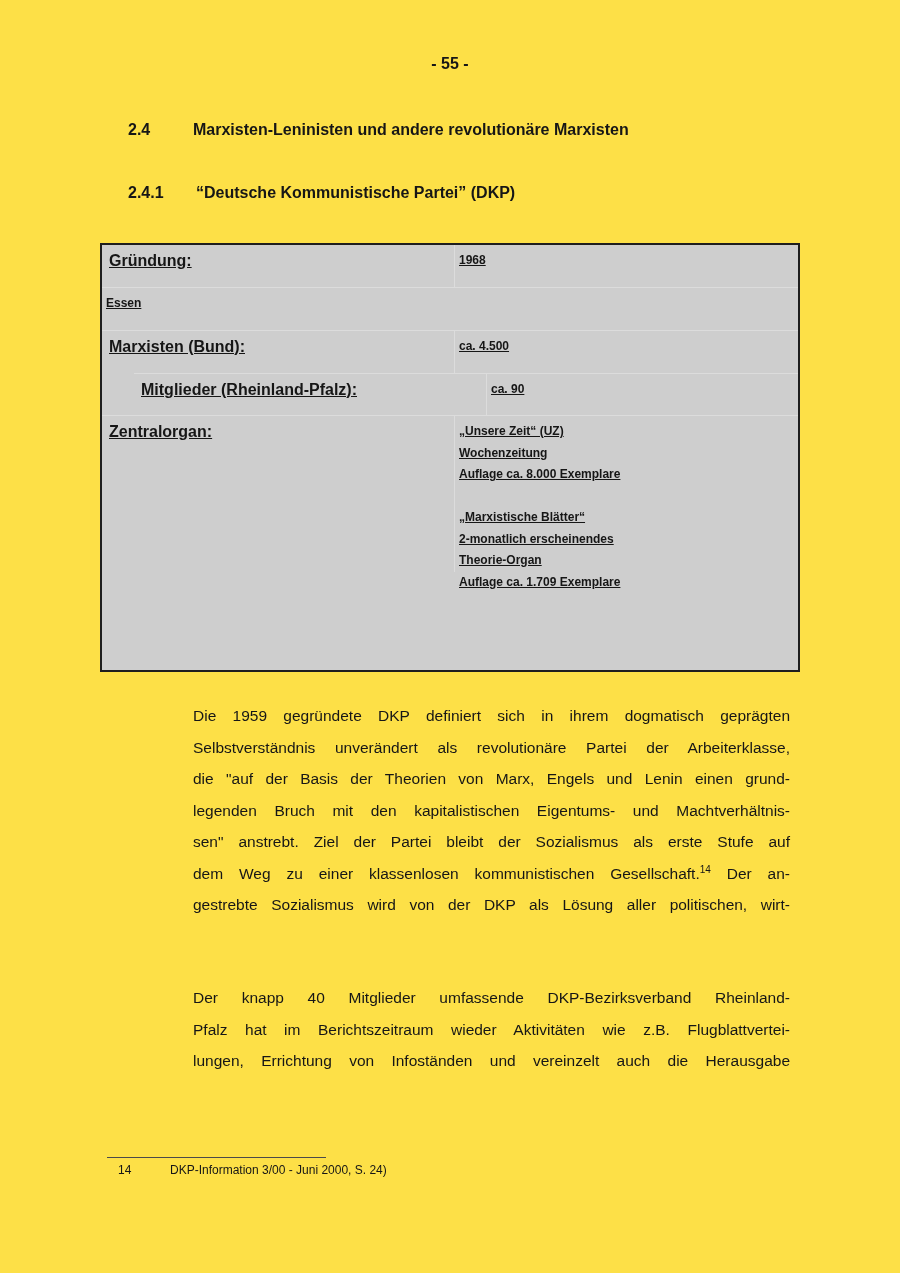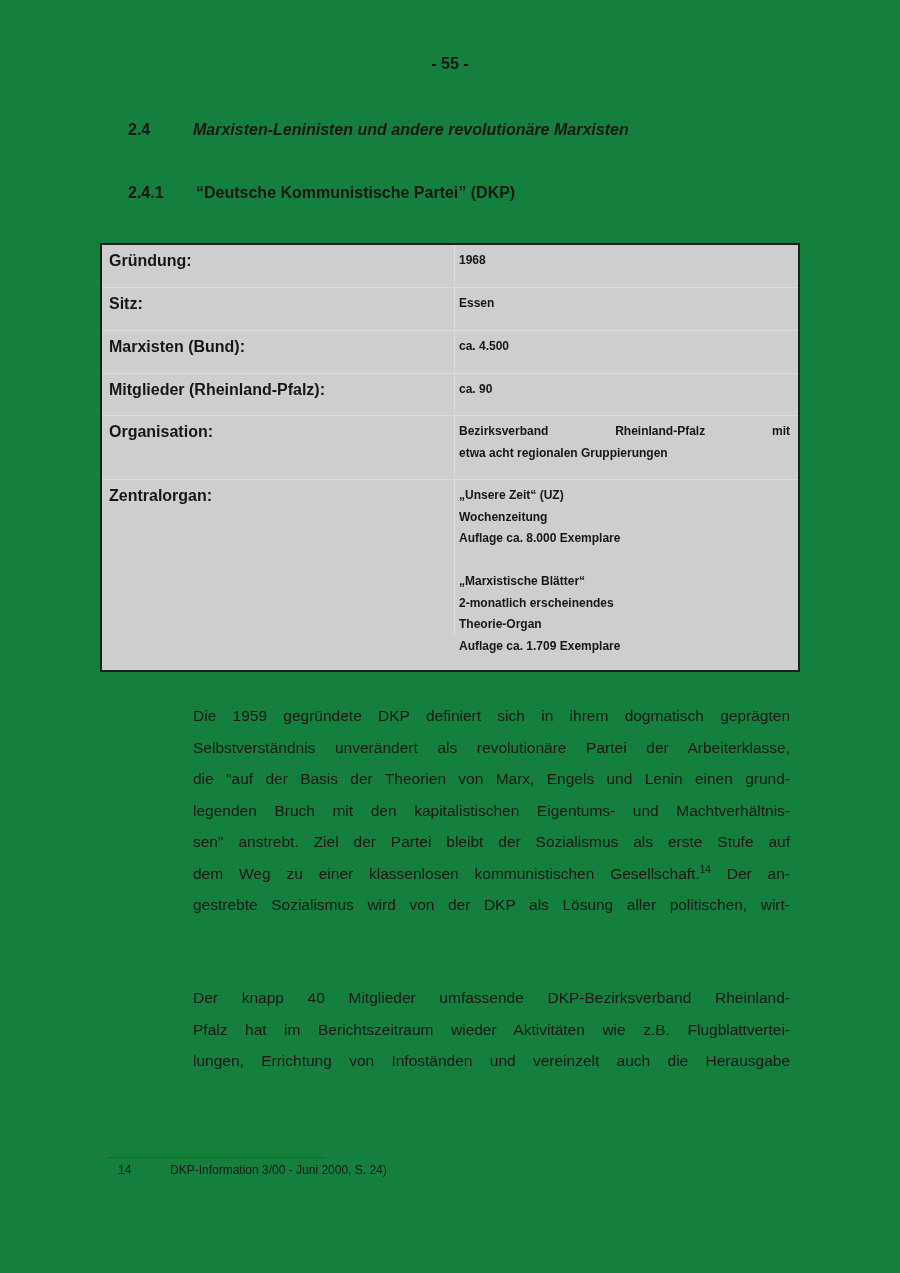--- a/index.html
+++ b/index.html
@@ -1,58 +1,59 @@
 <!DOCTYPE html>
 <html><head>
 <meta charset="utf-8">
 <title>- 55 -</title>
 <style>
   html, body { margin: 0; padding: 0; background: #ffffff; }
   .page {
     position: relative;
     width: 900px;
     height: 1273px;
-    background: #15803d;
+    background: #fde047;
     color: #161616;
     font-family: "Liberation Sans", sans-serif;
     overflow: hidden;
   }
   .pageno {
     position: absolute;
     top: 55px; left: 0; width: 900px;
     text-align: center;
     font-size: 16px; font-weight: bold;
   }
   .hnum, .htext {
     position: absolute;
     font-size: 16px; font-weight: bold;
     white-space: nowrap;
   }
   .h1-num  { top: 121px; left: 128px; }
-  .h1-text { top: 121px; left: 193px; font-style: italic; }
+  .h1-text { top: 121px; left: 193px; }
   .h2-num  { top: 184px; left: 128px; }
   .h2-text { top: 184px; left: 196px; }
 
   
   .infobox {
     position: absolute;
     top: 243px; left: 100px;
     width: 700px; height: 429px;
     background: #cecece;
     border: 2px solid #1e1e1e;
     box-sizing: border-box;
   }
   .irow {
     display: flex;
     box-sizing: border-box;
     border-top: 1px solid #dcdcdc;
+    text-decoration: underline;
   }
   .irow.first { border-top: none; }
   .r1 { height: 42px; } .r2 { height: 43px; } .r3 { height: 43px; }
-  .r4 { height: 42px; } .r5 { height: 64px; } .r6 { height: 157px; }
+  .r4 { height: 42px; margin-left: 32px; } .r5 { height: 64px; } .r6 { height: 157px; }
   .ilabel {
     width: 353px;
     box-sizing: border-box;
     padding: 5px 8px 0 7px;
     border-right: 1px solid #dcdcdc;
     font-size: 16px; font-weight: bold; line-height: 21.5px;
   }
   .ivalue {
     flex: 1;
     box-sizing: border-box;
@@ -103,42 +104,34 @@
   <div class="htext h2-text">“Deutsche Kommunistische Partei” (DKP)</div>
 
   <div class="infobox">
     <div class="irow first r1">
       <div class="ilabel">Gründung:</div>
       <div class="ivalue">
         <div class="vline">1968</div>
       </div>
     </div>
     <div class="irow r2">
-      <div class="ilabel">Sitz:</div>
       <div class="ivalue">
         <div class="vline">Essen</div>
       </div>
     </div>
     <div class="irow r3">
       <div class="ilabel">Marxisten (Bund):</div>
       <div class="ivalue">
         <div class="vline">ca. 4.500</div>
       </div>
     </div>
     <div class="irow r4">
       <div class="ilabel">Mitglieder (Rheinland-Pfalz):</div>
       <div class="ivalue">
         <div class="vline">ca. 90</div>
-      </div>
-    </div>
-    <div class="irow r5">
-      <div class="ilabel">Organisation:</div>
-      <div class="ivalue">
-        <div class="vline vjust">Bezirksverband Rheinland-Pfalz mit</div>
-        <div class="vline">etwa acht regionalen Gruppierungen</div>
       </div>
     </div>
     <div class="irow r6">
       <div class="ilabel">Zentralorgan:</div>
       <div class="ivalue">
         <div class="vline">„Unsere Zeit“ (UZ)</div>
         <div class="vline">Wochenzeitung</div>
         <div class="vline">Auflage ca. 8.000 Exemplare</div>
         <div class="vline"></div>
         <div class="vline">„Marxistische Blätter“</div>

